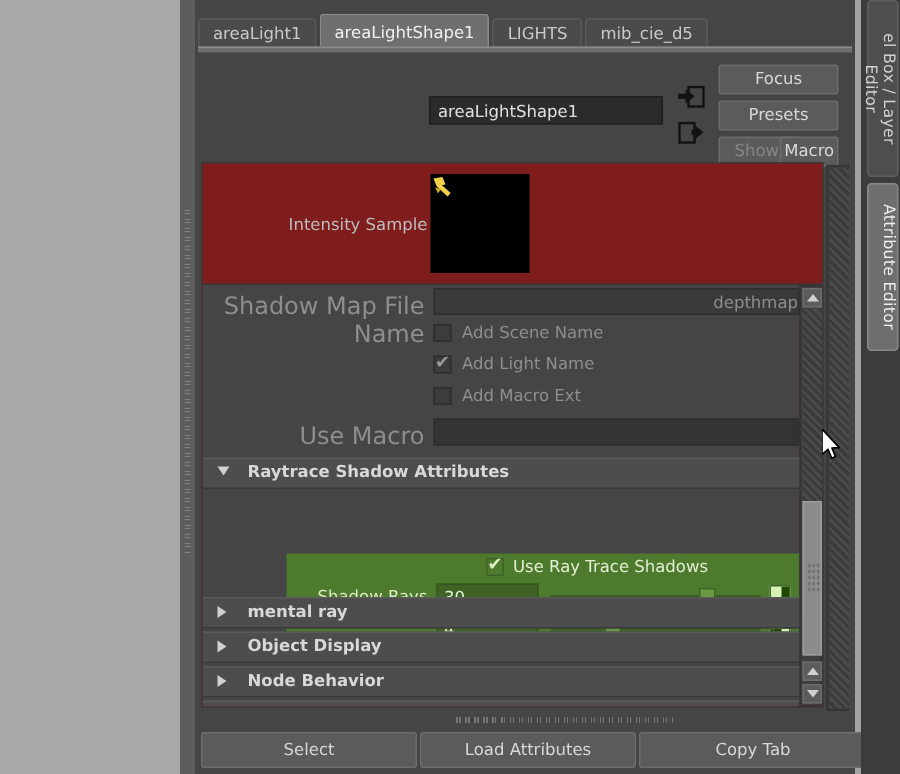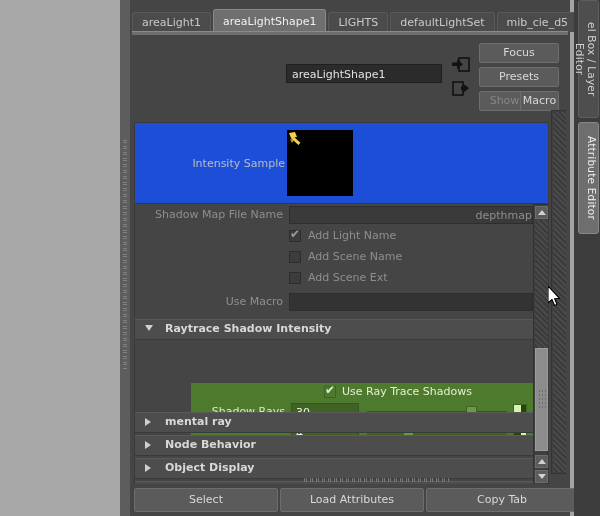--- a/index.html
+++ b/index.html
@@ -158,23 +158,23 @@
     box-sizing: border-box;
   }
   .btn.focus   { left: 345px; top: 3px;  width: 80px; height: 20px; line-height: 18px;}
   .btn.presets { left: 345px; top: 27px; width: 80px; height: 20px; line-height: 18px;}
   .btn.show    { left: 345px; top: 51px; width: 51px; height: 20px; line-height: 18px; color:#878787;}
   .btn.hide    { left: 386px; top: 51px; width: 39px; height: 20px; line-height: 18px;}
 
   
   .body-area {
     position: absolute;
-    left: 4px; top: 122px;
+    left: 4px; top: 108px;
     width: 415px; height: 364px;
-    background: #1d4ed8;
+    background: #7f1d1d;
     border: 1px solid #3a3a3a;
     box-sizing: border-box;
     overflow: hidden;
   }
 
   .intensity-block {
     position: relative;
     height: 80px;
     border-bottom: 1px solid #383838;
   }
@@ -208,21 +208,21 @@
   .attr-row {
     position: relative;
     height: 20px;
     margin-top: 2px;
   }
   .attr-label {
     position: absolute;
     left: 0; top: 2px;
     width: 148px;
     text-align: right;
-    font-size: 11px;
+    font-size: 16px;
   }
   .attr-label.dim { color: #8e8e8e; }
   .field {
     position: absolute;
     left: 154px; top: 0px;
     width: 244px; height: 18px;
     background: #3a3a3a;
     border: 1px solid #2e2e2e;
     box-sizing: border-box;
     color: #8e8e8e;
@@ -493,21 +493,20 @@
   <div class="vsplit">
     <div class="grip"></div>
   </div>
 
   <div class="editor">
 
     <div class="tabrow">
       <div class="tab">areaLight1</div>
       <div class="tab active">areaLightShape1</div>
       <div class="tab">LIGHTS</div>
-      <div class="tab">defaultLightSet</div>
       <div class="tab">mib_cie_d5</div>
     </div>
     <div class="tabline"></div>
 
     <div class="hdr">
       <div class="hdr-label">areaLight:</div>
       <div class="namefield">areaLightShape1</div>
 
       <div class="conn-icon in">
         <svg width="18" height="15" viewBox="0 0 18 15">
@@ -546,42 +545,42 @@
       </div>
 
       <div class="inner-scroll">
 
         <div class="attr-row">
           <div class="attr-label dim">Shadow Map File Name</div>
           <div class="field">depthmap</div>
         </div>
 
         <div class="cb-row">
+          <div class="cbox"></div>
+          <div class="cb-label">Add Scene Name</div>
+        </div>
+
+        <div class="cb-row">
           <div class="cbox on"></div>
           <div class="cb-label">Add Light Name</div>
         </div>
 
         <div class="cb-row">
           <div class="cbox"></div>
-          <div class="cb-label">Add Scene Name</div>
-        </div>
-
-        <div class="cb-row">
-          <div class="cbox"></div>
-          <div class="cb-label">Add Scene Ext</div>
+          <div class="cb-label">Add Macro Ext</div>
         </div>
 
         <div class="attr-row" style="margin-top:4px;">
           <div class="attr-label dim">Use Macro</div>
           <div class="field empty"></div>
         </div>
 
         <div class="section" style="margin-top:6px;">
           <div class="arrow open"></div>
-          <div class="stitle">Raytrace Shadow Intensity</div>
+          <div class="stitle">Raytrace Shadow Attributes</div>
         </div>
 
         <div class="green-group">
           <div class="green-panel">
 
             <div class="g-cb-row">
               <div class="g-cbox"></div>
               <div class="g-cb-label">Use Ray Trace Shadows</div>
             </div>
 
@@ -604,25 +603,25 @@
 
           </div>
         </div>
 
         <div class="section" style="margin-top:8px;">
           <div class="arrow closed"></div>
           <div class="stitle">mental ray</div>
         </div>
         <div class="section">
           <div class="arrow closed"></div>
-          <div class="stitle">Node Behavior</div>
+          <div class="stitle">Object Display</div>
         </div>
         <div class="section">
           <div class="arrow closed"></div>
-          <div class="stitle">Object Display</div>
+          <div class="stitle">Node Behavior</div>
         </div>
         <div class="section">
 
           <div class="stitle">Extra Attributes</div>
         </div>
 
       </div>
 
       <div class="sb" style="left:398px; top:81px; width:15px; height:281px;">
         <div class="sb-arrow" style="top:1px;">

